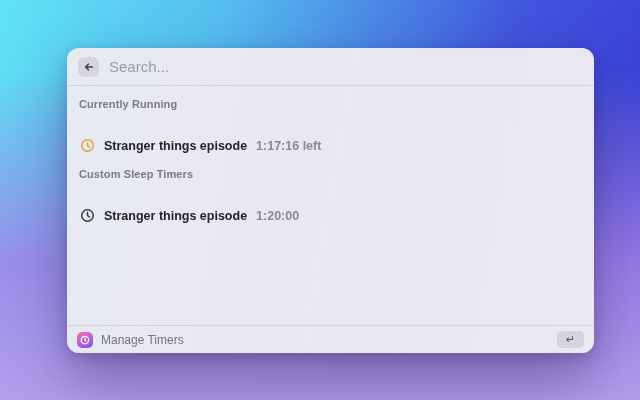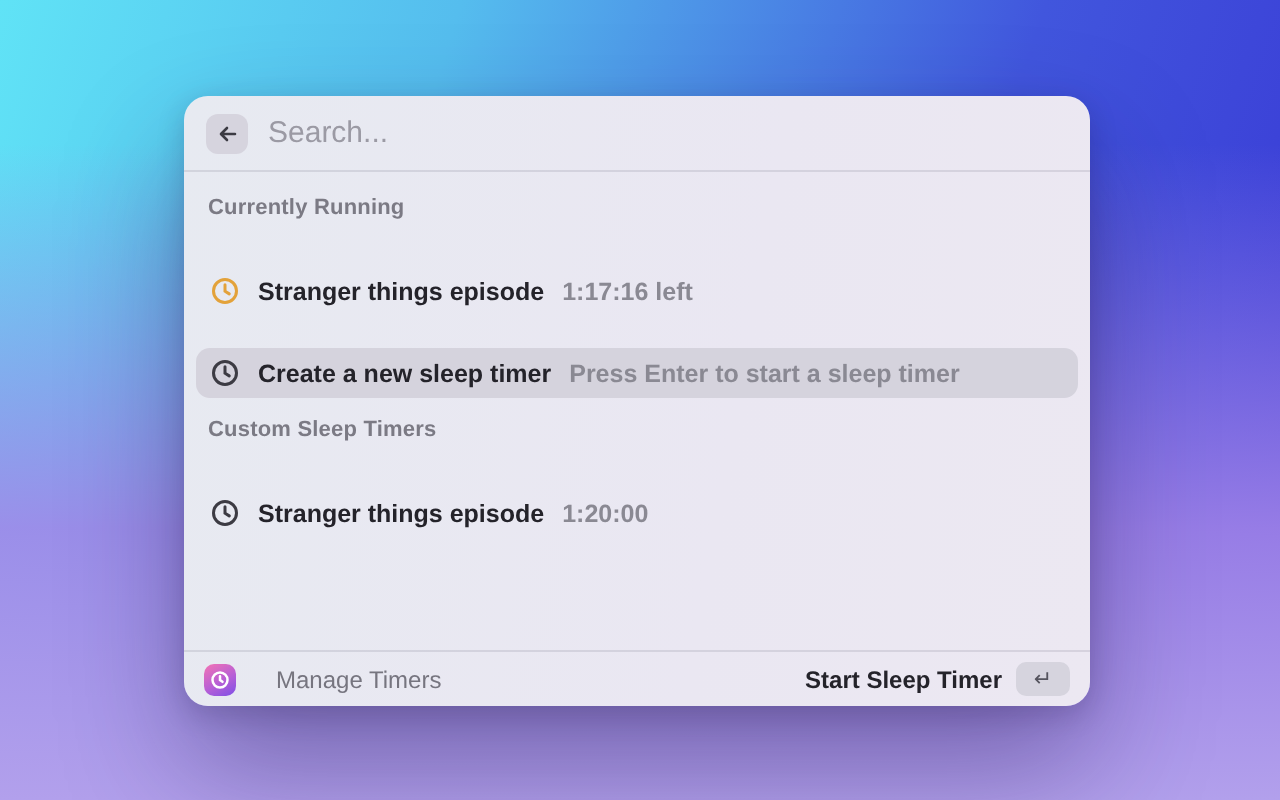--- a/index.html
+++ b/index.html
@@ -4,21 +4,21 @@
 <style>
   html,body{margin:0;padding:0;}
   body{
     width:640px;height:400px;overflow:hidden;position:relative;
     font-family:"Liberation Sans","DejaVu Sans",sans-serif;
     background:
       linear-gradient(to bottom, rgba(171,144,236,0) 18%, rgba(163,133,232,.88) 66%, #b2a0ec 100%),
       linear-gradient(108deg, #60e3f6 0%, #55bdee 30%, #4156dd 68%, #3834d4 100%);
   }
   .window{
-    position:absolute;left:92px;top:48px;width:453px;height:305px;
+    position:absolute;left:67px;top:48px;width:527px;height:305px;
     border-radius:12px;
     background:linear-gradient(100deg,#e7eaf1 0%,#eae7f2 60%,#ece8f2 100%);
     box-shadow:0 30px 60px rgba(38,24,84,.40), 0 4px 14px rgba(20,10,50,.18);
     display:flex;flex-direction:column;
   }
   .searchbar{
     height:37px;flex:0 0 37px;display:flex;align-items:center;
     padding:0 11px;gap:10px;border-bottom:1px solid rgba(60,60,80,.12);
   }
   .back-btn{
@@ -41,21 +41,21 @@
     display:flex;align-items:center;height:25px;padding:0 7px;
     border-radius:7px;gap:9px;margin:16px 0 1px;
   }
   .row.selected{background:#d5d3dd;}
   .row-icon{display:flex;align-items:center;flex:0 0 auto;}
   .row-title{font-size:12.5px;font-weight:700;color:#24232a;white-space:nowrap;}
   .row-subtitle{font-size:12.5px;color:#8a8993;white-space:nowrap;font-weight:bold;}
   .row-accessory{margin-left:auto;font-size:12px;color:#908f99;white-space:nowrap;}
   .footer{
     flex:0 0 27px;height:27px;border-top:1px solid rgba(60,60,80,.12);
-    display:flex;align-items:center;padding:0 10px;gap:20px;
+    display:flex;align-items:center;padding:0 10px;gap:8px;
   }
   .app-icon{
     width:16px;height:16px;border-radius:5px;flex:0 0 auto;
     background:linear-gradient(150deg,#f373b4 0%,#b75fd6 55%,#7e4fe6 100%);
     display:flex;align-items:center;justify-content:center;color:#fff;
   }
   .footer-left-label{font-size:12px;color:#76757f;}
   .footer-right{margin-left:auto;display:flex;align-items:center;gap:7px;}
   .primary-action{font-size:12px;font-weight:700;color:#24232a;}
   .keycap{
@@ -84,30 +84,20 @@
       <div class="row">
         <span class="row-icon">
           <svg width="15" height="15" viewBox="0 0 24 24" fill="none" stroke="#E3A23A" stroke-width="2.4" stroke-linecap="round">
             <circle cx="12" cy="12" r="9.2"></circle>
             <path d="M12 7v5.2l3.4 2.1"></path>
           </svg>
         </span>
         <span class="row-title">Stranger things episode</span>
         <span class="row-subtitle">1:17:16 left</span>
       </div>
-      <div class="row selected">
-        <span class="row-icon">
-          <svg width="15" height="15" viewBox="0 0 24 24" fill="none" stroke="#3C3B43" stroke-width="2.4" stroke-linecap="round">
-            <circle cx="12" cy="12" r="9.2"></circle>
-            <path d="M12 7v5.2l3.4 2.1"></path>
-          </svg>
-        </span>
-        <span class="row-title">Create a new sleep timer</span>
-        <span class="row-subtitle">Press Enter to start a sleep timer</span>
-      </div>
       <div class="section-title">Custom Sleep Timers</div>
       <div class="row">
         <span class="row-icon">
           <svg width="15" height="15" viewBox="0 0 24 24" fill="none" stroke="#3C3B43" stroke-width="2.4" stroke-linecap="round">
             <circle cx="12" cy="12" r="9.2"></circle>
             <path d="M12 7v5.2l3.4 2.1"></path>
           </svg>
         </span>
         <span class="row-title">Stranger things episode</span>
         <span class="row-subtitle">1:20:00</span>
@@ -116,17 +106,16 @@
 
   <div class="footer">
     <span class="app-icon">
       <svg width="10" height="10" viewBox="0 0 24 24" fill="none" stroke="currentColor" stroke-width="3" stroke-linecap="round">
           <circle cx="12" cy="12" r="9"></circle>
           <path d="M12 7.5v4.5l3 2.2"></path>
         </svg>
     </span>
     <span class="footer-left-label">Manage Timers</span>
     <span class="footer-right">
-      <span class="primary-action">Start Sleep Timer</span>
       <span class="keycap">↵</span>
     </span>
   </div>
 </div>
 
 </body></html>

